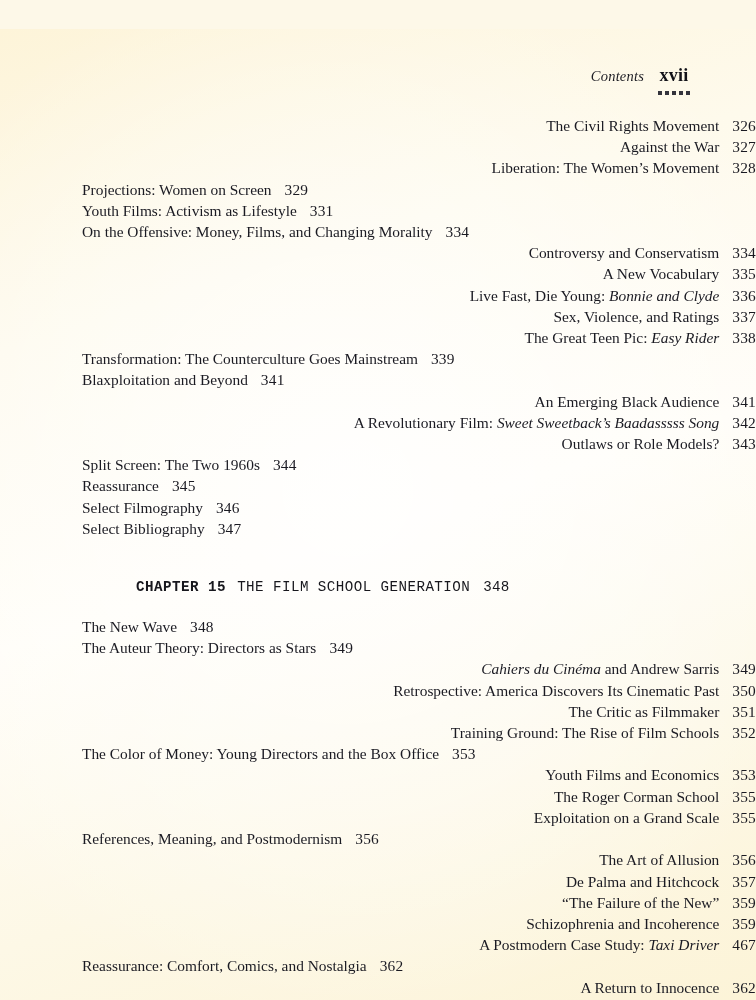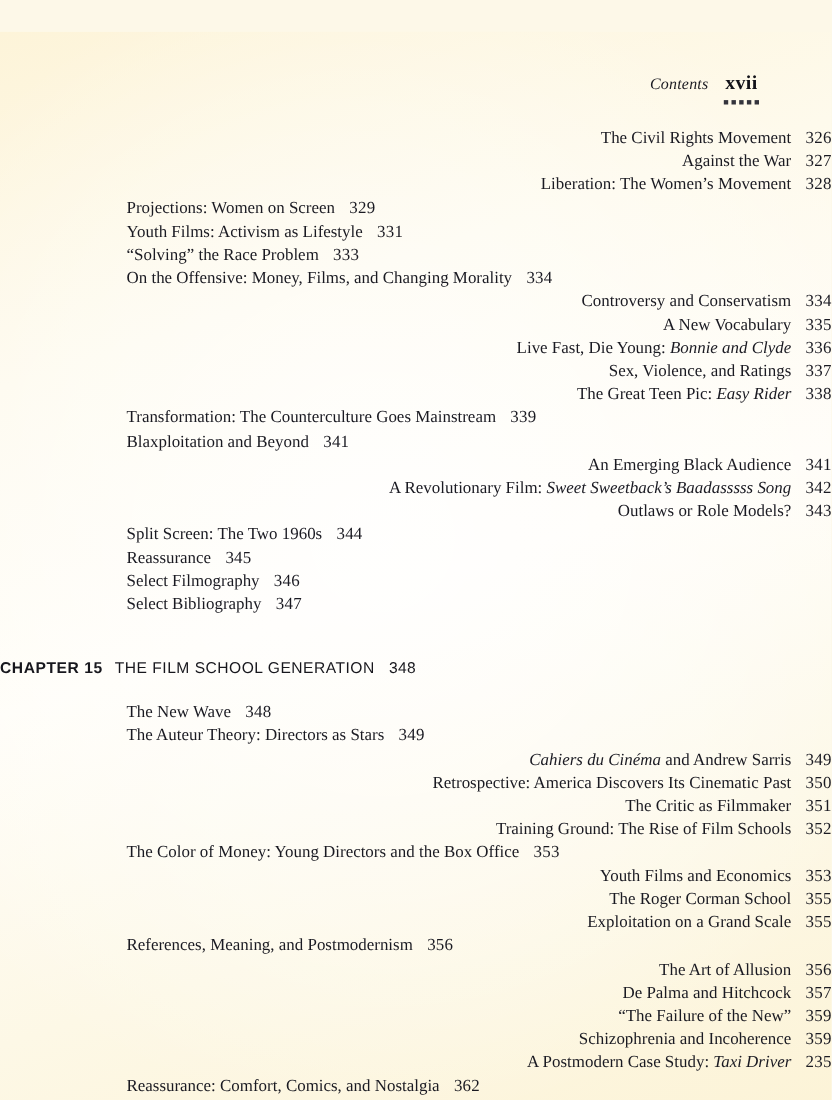--- a/index.html
+++ b/index.html
@@ -70,34 +70,35 @@
     left: 0;
     top: 86px;
     width: 756px;
   }
   .entry {
     font-size: 15.4px;
     line-height: 21.2px;
     white-space: nowrap;
     color: #1a1a22;
   }
-  .lvl1 { padding-left: 115px; }
+  .lvl1 { padding-left: 82px; }
   .lvl2 { padding-left: 190px; text-align: right; }
   .entry .ttl { }
   .entry .ital { font-style: italic; }
   .entry .pg {
     margin-left: 13px;
     letter-spacing: 0.2px;
   }
 
   
   .chapter-head {
     margin-top: 40px;
     margin-bottom: 21px;
-    font-family: Liberation Sans, sans-serif;
+    padding-left: 136px;
+    font-family: Liberation Mono, monospace;
     font-size: 14.2px;
     letter-spacing: 0.35px;
     white-space: nowrap;
     color: #17171d;
   }
   .chapter-head .ch-num {
     font-weight: bold;
     letter-spacing: 0.5px;
   }
   .chapter-head .ch-title {
@@ -130,21 +131,20 @@
     </span>
   </div>
 
   <div class="toc" id="toc-root">
       <div>
         <div class="entry lvl2"><span class="ttl">The Civil Rights Movement</span><span class="pg">326</span></div>
         <div class="entry lvl2"><span class="ttl">Against the War</span><span class="pg">327</span></div>
         <div class="entry lvl2"><span class="ttl">Liberation: The Women’s Movement</span><span class="pg">328</span></div>
         <div class="entry lvl1"><span class="ttl">Projections: Women on Screen</span><span class="pg">329</span></div>
         <div class="entry lvl1"><span class="ttl">Youth Films: Activism as Lifestyle</span><span class="pg">331</span></div>
-        <div class="entry lvl1"><span class="ttl">“Solving” the Race Problem</span><span class="pg">333</span></div>
         <div class="entry lvl1"><span class="ttl">On the Offensive: Money, Films, and Changing Morality</span><span class="pg">334</span></div>
         <div class="entry lvl2"><span class="ttl">Controversy and Conservatism</span><span class="pg">334</span></div>
         <div class="entry lvl2"><span class="ttl">A New Vocabulary</span><span class="pg">335</span></div>
         <div class="entry lvl2"><span class="ttl">Live Fast, Die Young: </span><span class="ital">Bonnie and Clyde</span><span class="pg">336</span></div>
         <div class="entry lvl2"><span class="ttl">Sex, Violence, and Ratings</span><span class="pg">337</span></div>
         <div class="entry lvl2"><span class="ttl">The Great Teen Pic: </span><span class="ital">Easy Rider</span><span class="pg">338</span></div>
         <div class="entry lvl1"><span class="ttl">Transformation: The Counterculture Goes Mainstream</span><span class="pg">339</span></div>
         <div class="entry lvl1"><span class="ttl">Blaxploitation and Beyond</span><span class="pg">341</span></div>
         <div class="entry lvl2"><span class="ttl">An Emerging Black Audience</span><span class="pg">341</span></div>
         <div class="entry lvl2"><span class="ttl">A Revolutionary Film: </span><span class="ital">Sweet Sweetback’s Baadasssss Song</span><span class="pg">342</span></div>
@@ -164,20 +164,20 @@
         <div class="entry lvl2"><span class="ttl">Training Ground: The Rise of Film Schools</span><span class="pg">352</span></div>
         <div class="entry lvl1"><span class="ttl">The Color of Money: Young Directors and the Box Office</span><span class="pg">353</span></div>
         <div class="entry lvl2"><span class="ttl">Youth Films and Economics</span><span class="pg">353</span></div>
         <div class="entry lvl2"><span class="ttl">The Roger Corman School</span><span class="pg">355</span></div>
         <div class="entry lvl2"><span class="ttl">Exploitation on a Grand Scale</span><span class="pg">355</span></div>
         <div class="entry lvl1"><span class="ttl">References, Meaning, and Postmodernism</span><span class="pg">356</span></div>
         <div class="entry lvl2"><span class="ttl">The Art of Allusion</span><span class="pg">356</span></div>
         <div class="entry lvl2"><span class="ttl">De Palma and Hitchcock</span><span class="pg">357</span></div>
         <div class="entry lvl2"><span class="ttl">“The Failure of the New”</span><span class="pg">359</span></div>
         <div class="entry lvl2"><span class="ttl">Schizophrenia and Incoherence</span><span class="pg">359</span></div>
-        <div class="entry lvl2"><span class="ttl">A Postmodern Case Study: </span><span class="ital">Taxi Driver</span><span class="pg">235</span></div>
+        <div class="entry lvl2"><span class="ttl">A Postmodern Case Study: </span><span class="ital">Taxi Driver</span><span class="pg">467</span></div>
         <div class="entry lvl1"><span class="ttl">Reassurance: Comfort, Comics, and Nostalgia</span><span class="pg">362</span></div>
         <div class="entry lvl2"><span class="ttl">A Return to Innocence</span><span class="pg">362</span></div>
         <div class="entry lvl2"><span class="ttl">Opposing Visions</span><span class="pg">364</span></div>
       </div>
     </div>
 
 </div>
 
 </body></html>

